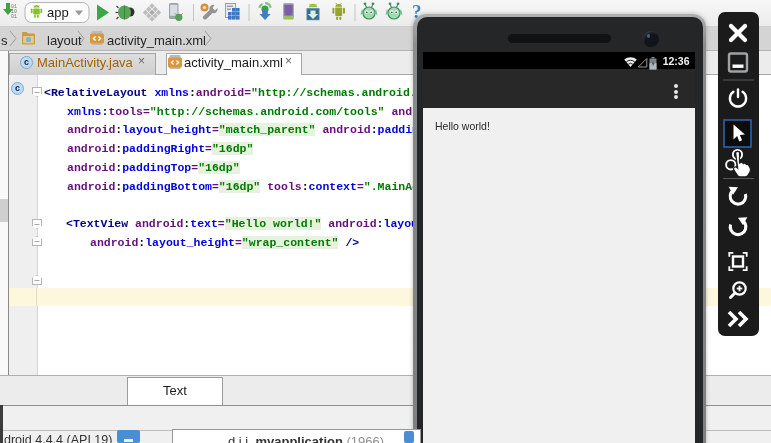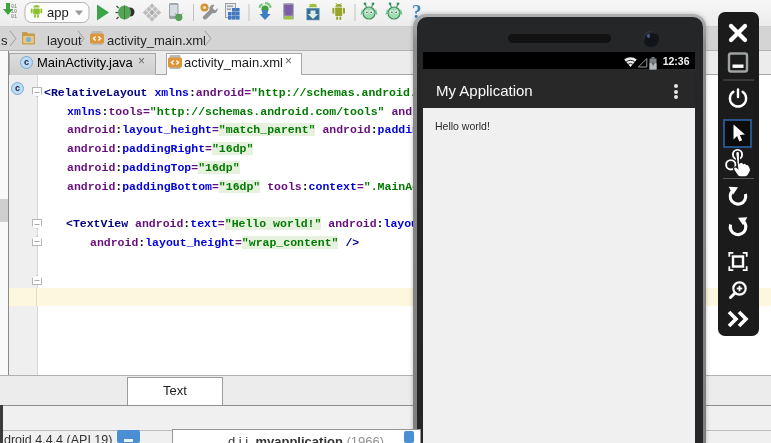--- a/index.html
+++ b/index.html
@@ -249,21 +249,21 @@
       </g>
       <path d="M205 4 l6 7.5 -6 7.5" stroke="#9d9d9d" fill="none"></path>
     </svg>
     <span style="position:absolute;left:39px;top:6px;padding-left:8px;">layout</span>
     <span style="position:absolute;left:107px;top:6px;">activity_main.xml</span>
   </div>
   <div class="abs" id="tabrow">
     <div style="position:absolute;left:9px;top:2px;width:147px;height:22px;background:linear-gradient(#dedede,#cecece);border:1px solid #a5a5a5;border-bottom:none;box-sizing:border-box;"></div>
     <div style="position:absolute;left:166px;top:2px;width:136px;height:22px;background:#fff;border:1px solid #a5a5a5;border-bottom:none;box-sizing:border-box;"></div>
     <div style="position:absolute;left:20px;top:5px;width:13px;height:13px;border-radius:50%;background:#bcdcf5;border:1px solid #7aa7d4;box-sizing:border-box;font:bold 9px 'Liberation Sans',sans-serif;color:#224;text-align:center;line-height:11px;">c</div>
-    <span style="position:absolute;left:37px;top:4px;font-size:13px;color:#000000;">MainActivity.java</span>
+    <span style="position:absolute;left:37px;top:4px;font-size:13px;color:#a16207;">MainActivity.java</span>
     <span style="position:absolute;left:138px;top:3px;font-size:12px;color:#666;">×</span>
     <svg width="16" height="15" style="position:absolute;left:167px;top:4px;">
       <rect x="2.5" y="0" width="11" height="14" rx="1" fill="#b9bcbf"></rect>
       <rect x="1" y="2.5" width="14" height="10" rx="1.5" fill="#dc9738"></rect>
       <g stroke="#fff" stroke-width="1.3" fill="none">
         <path d="M6.6 5.5 L4.4 7.5 L6.6 9.5"></path>
         <path d="M9.4 5.5 L11.6 7.5 L9.4 9.5"></path>
       </g>
     </svg>
     <span style="position:absolute;left:184px;top:4px;font-size:13px;color:#202020;">activity_main.xml</span>
@@ -279,21 +279,20 @@
 
   <div class="abs" id="phone">
     <div id="bezel"></div>
     <div id="speaker"></div>
     <div id="camera"></div>
     <div id="camdot"></div>
   </div>
   <div class="abs" id="screen">
     <div class="abs" id="statusbar"></div>
     <div class="abs" id="actionbar"></div>
-    <div id="apptitle">My Application</div>
     <div class="dot" style="top:32px"></div>
     <div class="dot" style="top:37.5px"></div>
     <div class="dot" style="top:43px"></div>
     <div id="hello">Hello world!</div>
     <div id="clock">12:36</div>
     <svg width="40" height="17" style="position:absolute;left:200px;top:0;">
 
       <path d="M1.2 7.6 a9.6 9.6 0 0 1 12.6 0 L7.5 15 z" fill="#ececec"></path>
       <path d="M3.2 10 a6.2 6.2 0 0 1 8.6 0" stroke="#111" stroke-width="0.9" fill="none"></path>
       <path d="M5.2 12.3 a3.4 3.4 0 0 1 4.6 0" stroke="#111" stroke-width="0.9" fill="none"></path>

